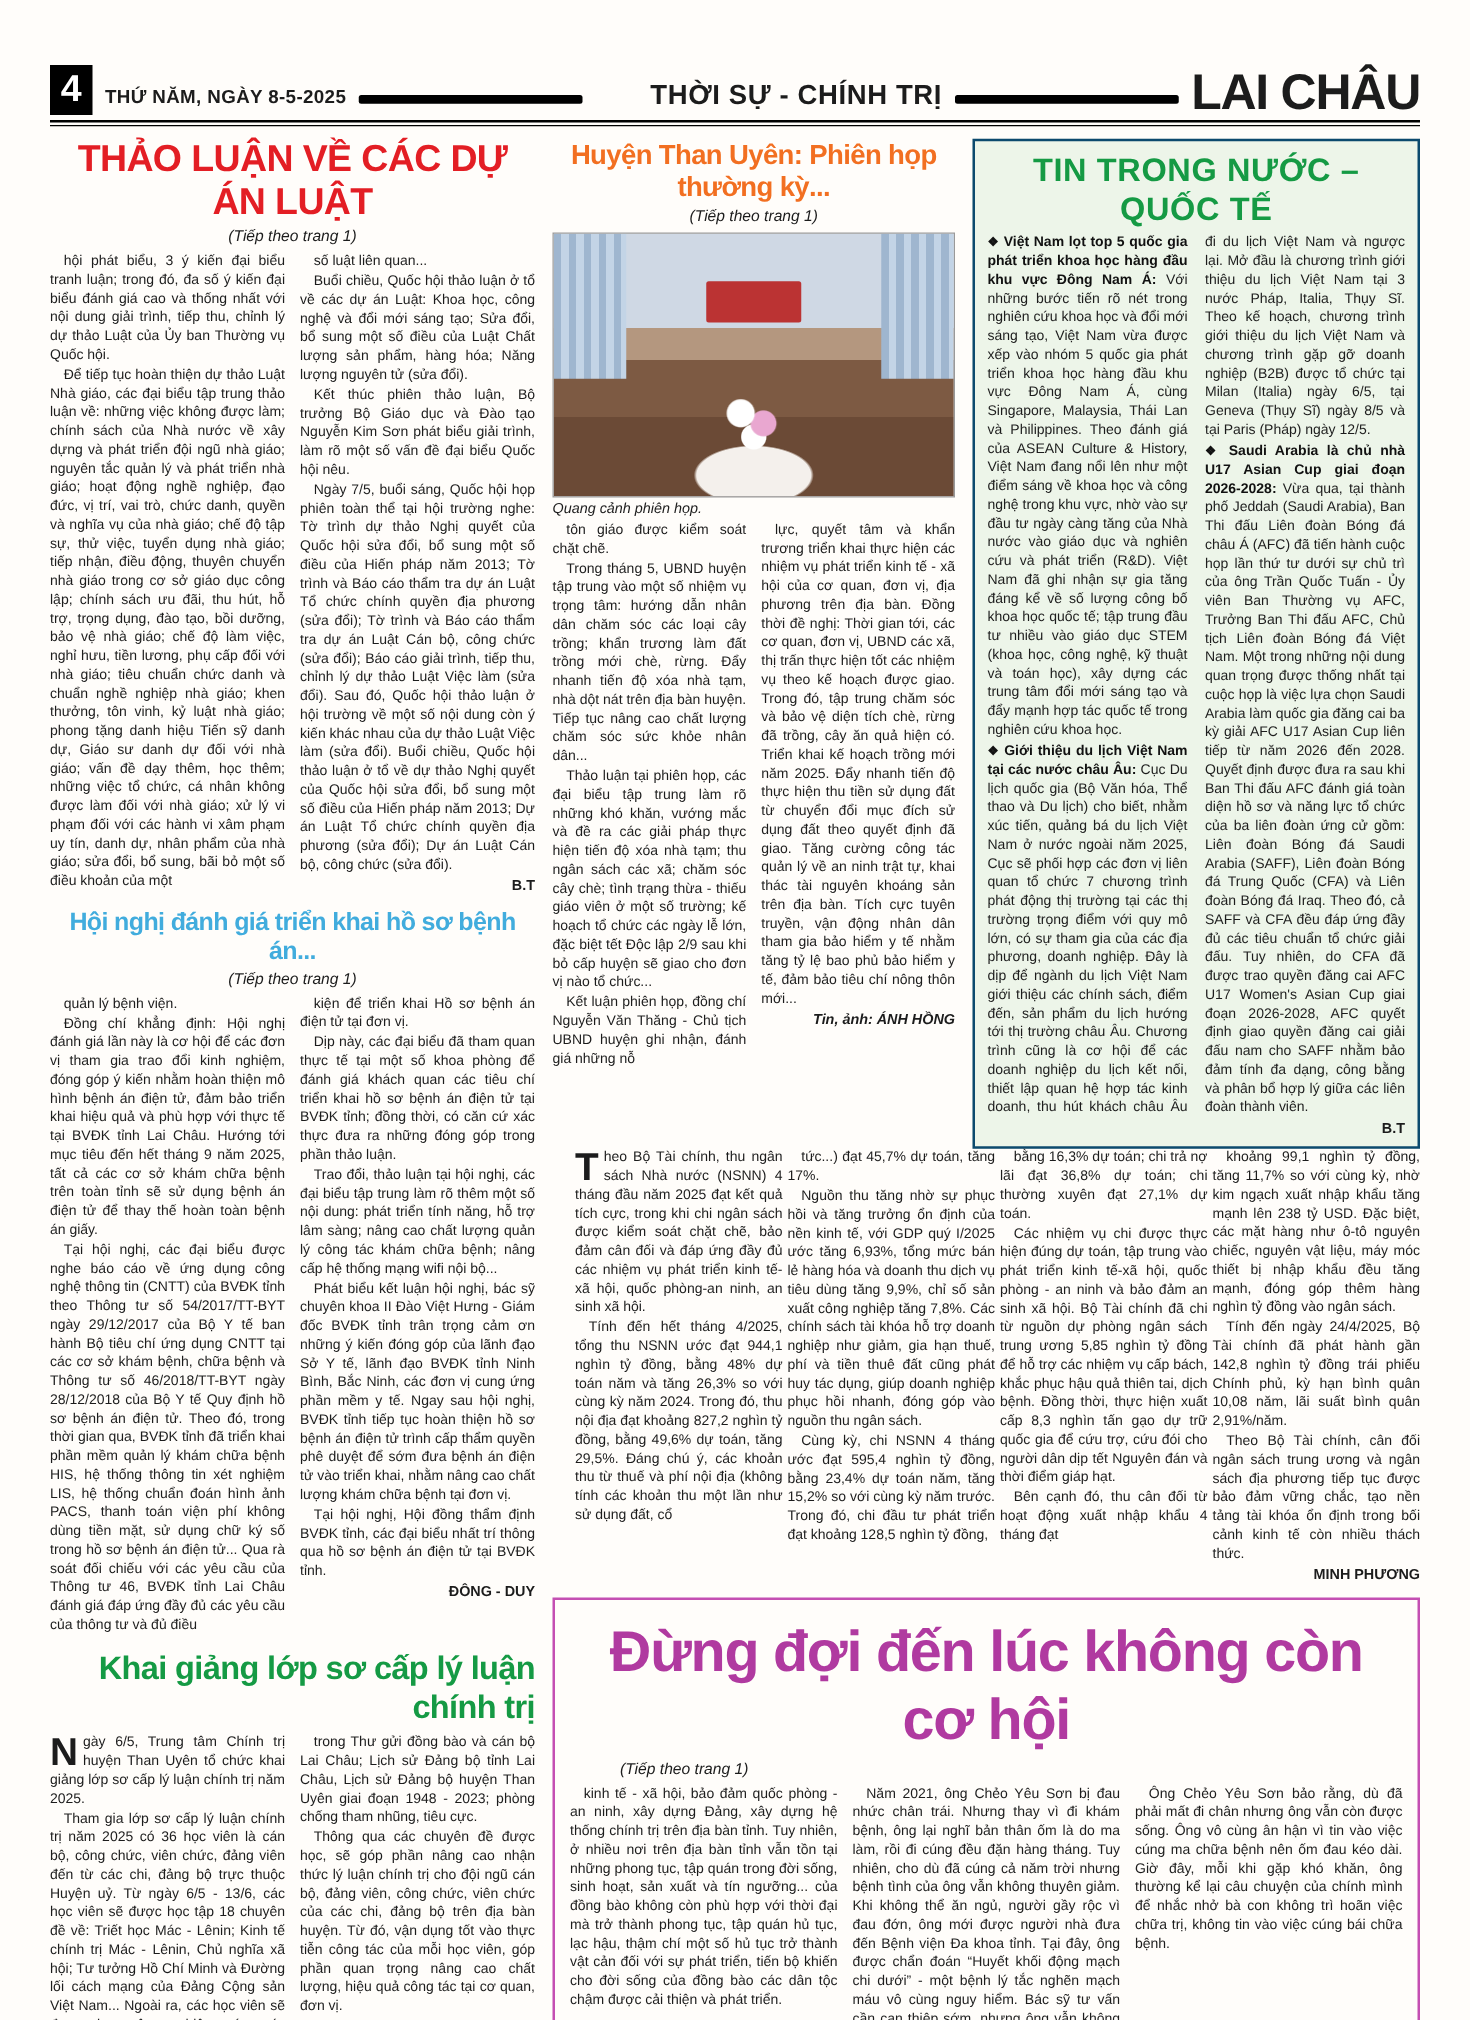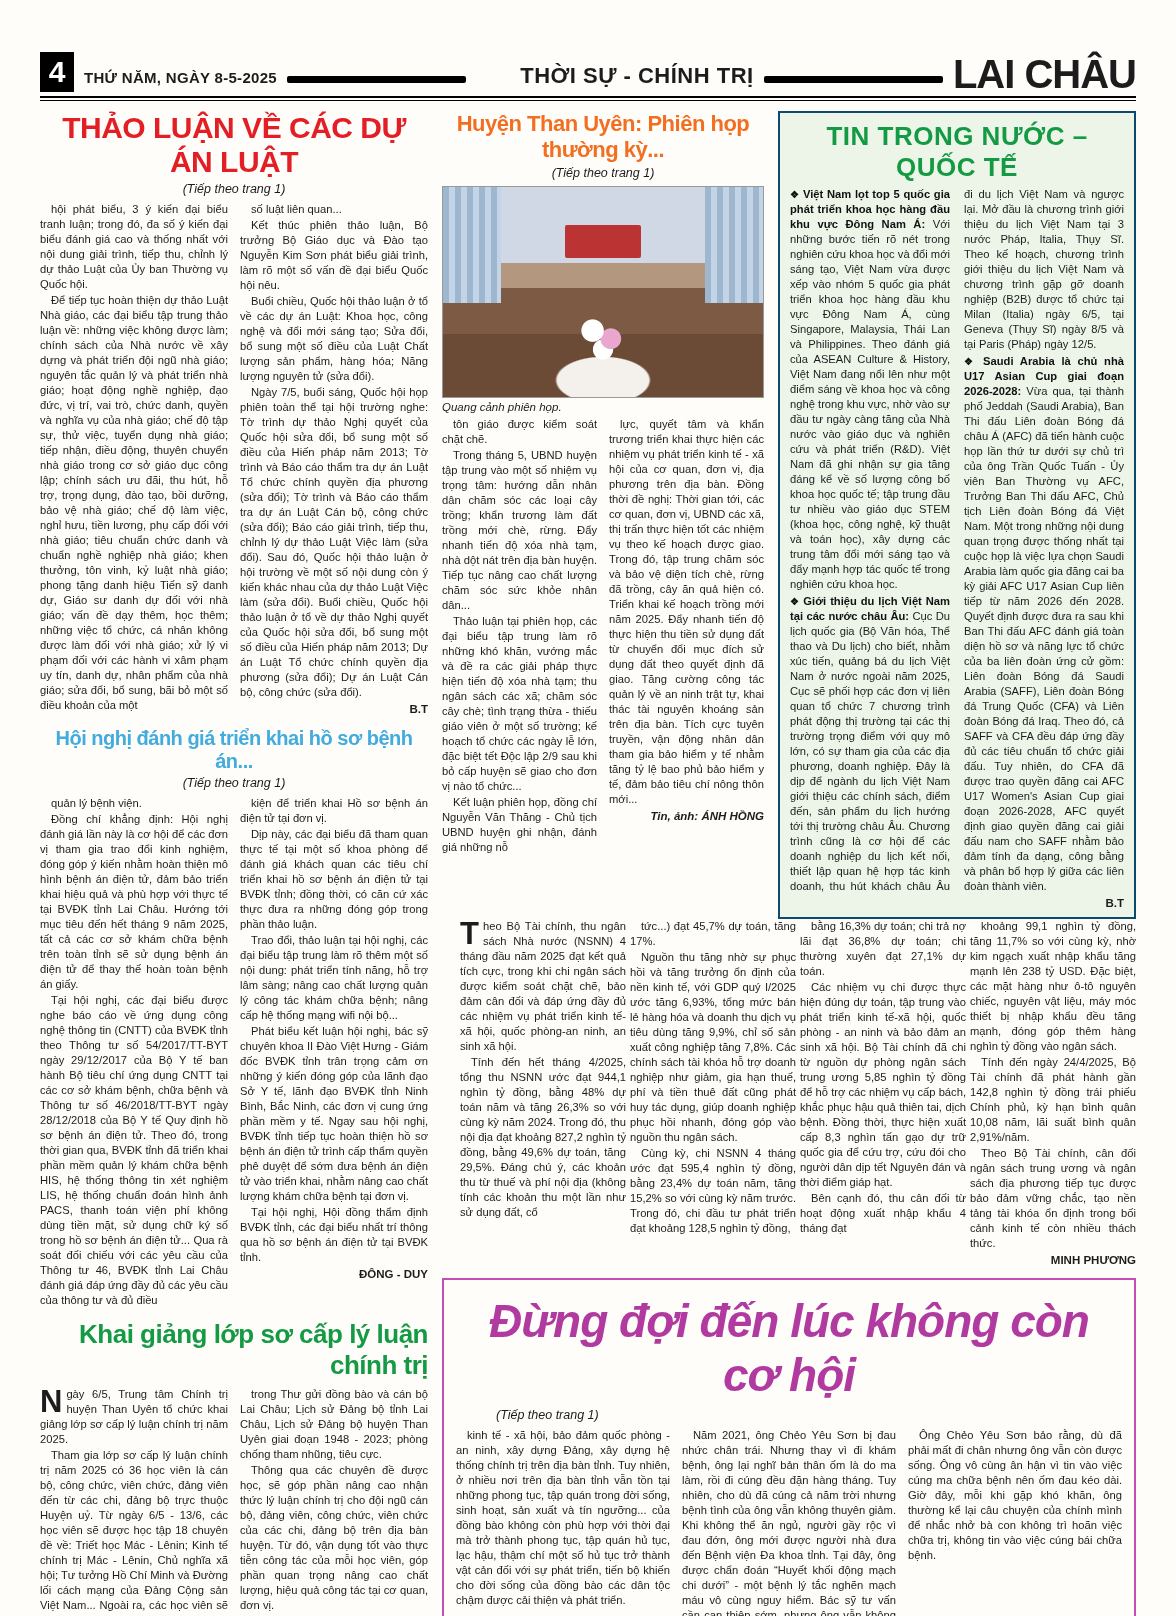--- a/index.html
+++ b/index.html
@@ -35,21 +35,21 @@
   .mid-article { width:322px; flex:none; }
   .news-box { flex:1; border:2px solid #0c4a6e; background:#edf5e9; padding:8px 10px; }
 
   
   .t-red    { color:#e31e24; font-size:30px; font-weight:bold; text-align:center; letter-spacing:-.5px; }
   .t-blue   { color:#41acdd; font-size:20px; font-weight:bold; text-align:center; letter-spacing:-.5px; }
   .t-green  { color:#159a44; font-size:26px; font-weight:bold; text-align:right; letter-spacing:-.5px; }
   .t-orange { color:#f26f21; font-size:22px; font-weight:bold; text-align:center; letter-spacing:-.5px; }
   .t-orange2{ color:#f26f21; font-size:27px; font-weight:bold; text-align:center; letter-spacing:-.5px; margin:8px 0 4px 0; }
   .t-newsbox{ color:#159a44; font-size:26px; font-weight:bold; text-align:center; letter-spacing:.5px; margin-bottom:4px; }
-  .t-magenta{ color:#b03aa0; font-size:46px; font-weight:bold; font-style:italic; text-align:center; letter-spacing:-1px; margin:10px 0 6px 0; }
+  .t-magenta{ color:#b03aa0; font-size:46px; font-weight:bold; text-align:center; letter-spacing:-1px; margin:10px 0 6px 0; }
 
   .left-strip .article { margin-bottom:10px; }
 
   
   .news-cols { column-count:2; column-gap:14px; font-size:11.2px; line-height:1.34; text-align:justify; }
   .news-cols p { margin-bottom:2px; }
   .news-cols p b { color:#111; }
   .news-cols p b::before { content:"❖ "; font-size:10px; }
 
   
@@ -99,22 +99,22 @@
         <div class="t-red">THẢO LUẬN VỀ CÁC DỰ ÁN LUẬT</div>
         <div class="kicker">(Tiếp theo trang 1)</div>
         <div class="cols">
           <div class="col">
               <p>hội phát biểu, 3 ý kiến đại biểu tranh luận; trong đó, đa số ý kiến đại biểu đánh giá cao và thống nhất với nội dung giải trình, tiếp thu, chỉnh lý dự thảo Luật của Ủy ban Thường vụ Quốc hội.</p>
               <p>Để tiếp tục hoàn thiện dự thảo Luật Nhà giáo, các đại biểu tập trung thảo luận về: những việc không được làm; chính sách của Nhà nước về xây dựng và phát triển đội ngũ nhà giáo; nguyên tắc quản lý và phát triển nhà giáo; hoạt động nghề nghiệp, đạo đức, vị trí, vai trò, chức danh, quyền và nghĩa vụ của nhà giáo; chế độ tập sự, thử việc, tuyển dụng nhà giáo; tiếp nhận, điều động, thuyên chuyển nhà giáo trong cơ sở giáo dục công lập; chính sách ưu đãi, thu hút, hỗ trợ, trọng dụng, đào tạo, bồi dưỡng, bảo vệ nhà giáo; chế độ làm việc, nghỉ hưu, tiền lương, phụ cấp đối với nhà giáo; tiêu chuẩn chức danh và chuẩn nghề nghiệp nhà giáo; khen thưởng, tôn vinh, kỷ luật nhà giáo; phong tặng danh hiệu Tiến sỹ danh dự, Giáo sư danh dự đối với nhà giáo; vấn đề dạy thêm, học thêm; những việc tổ chức, cá nhân không được làm đối với nhà giáo; xử lý vi phạm đối với các hành vi xâm phạm uy tín, danh dự, nhân phẩm của nhà giáo; sửa đổi, bổ sung, bãi bỏ một số điều khoản của một</p>
             </div>
           <div class="col">
             <div>
                 <p>số luật liên quan...</p>
+                <p>Buổi chiều, Quốc hội thảo luận ở tổ về các dự án Luật: Khoa học, công nghệ và đổi mới sáng tạo; Sửa đổi, bổ sung một số điều của Luật Chất lượng sản phẩm, hàng hóa; Năng lượng nguyên tử (sửa đổi).</p>
                 <p>Kết thúc phiên thảo luận, Bộ trưởng Bộ Giáo dục và Đào tạo Nguyễn Kim Sơn phát biểu giải trình, làm rõ một số vấn đề đại biểu Quốc hội nêu.</p>
-                <p>Buổi chiều, Quốc hội thảo luận ở tổ về các dự án Luật: Khoa học, công nghệ và đổi mới sáng tạo; Sửa đổi, bổ sung một số điều của Luật Chất lượng sản phẩm, hàng hóa; Năng lượng nguyên tử (sửa đổi).</p>
                 <p>Ngày 7/5, buổi sáng, Quốc hội họp phiên toàn thể tại hội trường nghe: Tờ trình dự thảo Nghị quyết của Quốc hội sửa đổi, bổ sung một số điều của Hiến pháp năm 2013; Tờ trình và Báo cáo thẩm tra dự án Luật Tổ chức chính quyền địa phương (sửa đổi); Tờ trình và Báo cáo thẩm tra dự án Luật Cán bộ, công chức (sửa đổi); Báo cáo giải trình, tiếp thu, chỉnh lý dự thảo Luật Việc làm (sửa đổi). Sau đó, Quốc hội thảo luận ở hội trường về một số nội dung còn ý kiến khác nhau của dự thảo Luật Việc làm (sửa đổi). Buổi chiều, Quốc hội thảo luận ở tổ về dự thảo Nghị quyết của Quốc hội sửa đổi, bổ sung một số điều của Hiến pháp năm 2013; Dự án Luật Tổ chức chính quyền địa phương (sửa đổi); Dự án Luật Cán bộ, công chức (sửa đổi).</p>
               </div>
             <div class="sig">B.T</div>
           </div>
         </div>
       </div>
 
       <div class="article">
         <div class="t-blue">Hội nghị đánh giá triển khai hồ sơ bệnh án...</div>
         <div class="kicker">(Tiếp theo trang 1)</div>

